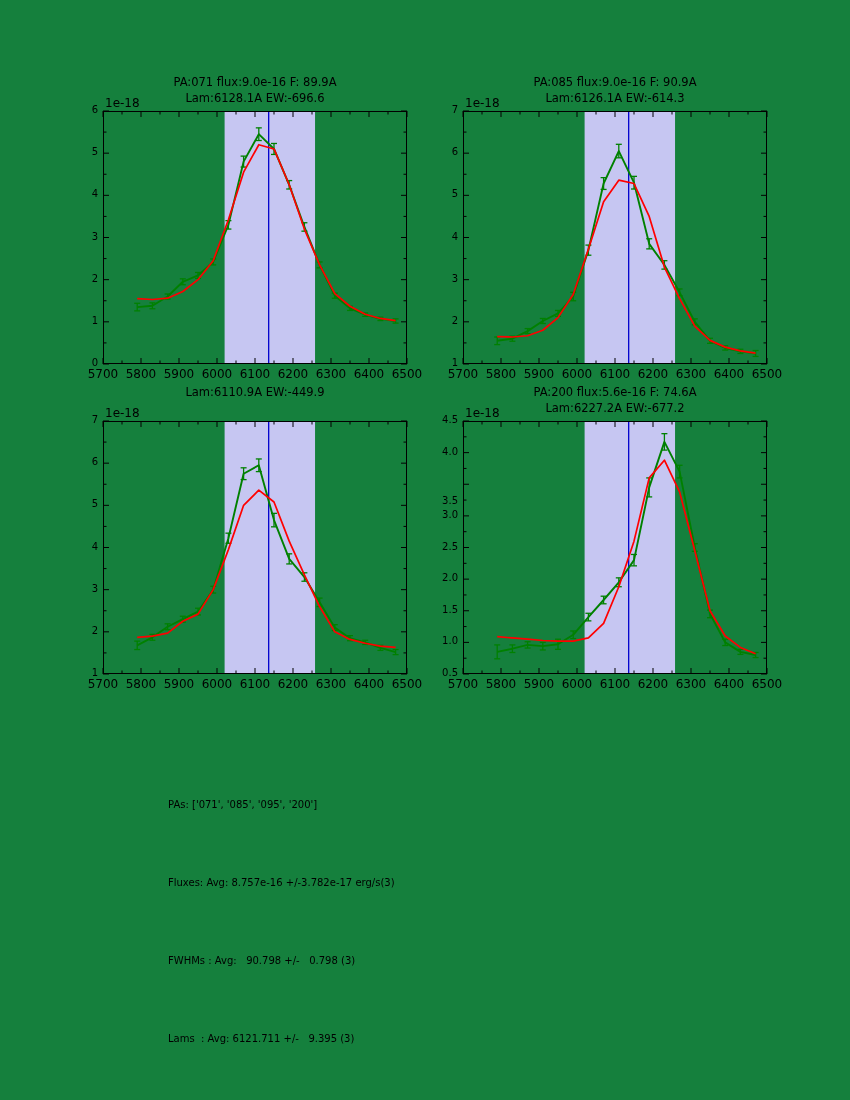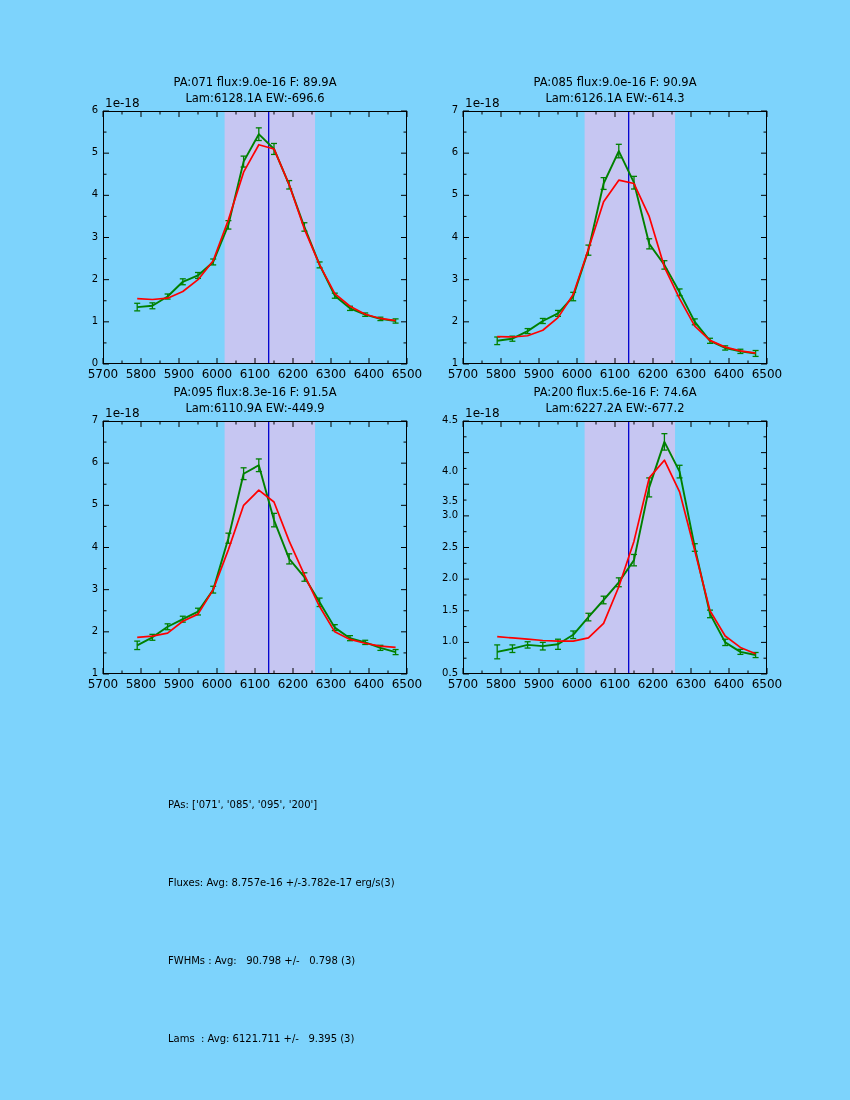--- a/index.html
+++ b/index.html
@@ -1,16 +1,16 @@
 <!DOCTYPE html>
 <html><head>
 <meta charset="utf-8">
 <style>
   html,body{margin:0;padding:0;background:#ffffff;}
-  .figure{position:relative;width:850px;height:1100px;background:#7dd3fc;
+  .figure{position:relative;width:850px;height:1100px;background:#15803d;
           font-family:"DejaVu Sans","Liberation Sans",sans-serif;color:#000;overflow:hidden;}
   .plot{position:absolute;width:304px;height:253px;}
   .plot svg{position:absolute;left:0;top:0;overflow:visible;display:block;}
   .title{position:absolute;left:-40px;right:-40px;top:-37px;text-align:center;
          font-size:11.5px;line-height:16px;}
   .offset{position:absolute;left:2px;top:-15px;font-size:12px;}
   .xtick{position:absolute;top:256px;width:44px;text-align:center;font-size:12px;}
   .ytick{position:absolute;left:-50px;width:45px;text-align:right;font-size:10px;}
   .summary{position:absolute;left:168px;top:740px;font-size:10px;line-height:26px;white-space:pre;}
 </style>
@@ -304,21 +304,20 @@
       <div class="ytick" style="top: 203.833px;">2</div>
       <div class="ytick" style="top: 161.667px;">3</div>
       <div class="ytick" style="top: 119.5px;">4</div>
       <div class="ytick" style="top: 77.3333px;">5</div>
       <div class="ytick" style="top: 35.1667px;">6</div>
       <div class="ytick" style="top: -7px;">7</div>
     </div>
 
   <div class="plot" style="left:103px;top:421px;">
     <div class="title">
-      <div>PA:095 flux:8.3e-16 F: 91.5A</div>
       <div>Lam:6110.9A EW:-449.9</div>
     </div>
     <div class="offset">1e-18</div>
     <svg width="304" height="253" viewBox="0 0 304 253">
         <rect x="121.60000000000001" y="0" width="90.43999999999998" height="253" fill="#c6c6f2"></rect>
         <line x1="165.68" y1="0" x2="165.68" y2="253" stroke="#0000cd" stroke-width="1.3"></line>
         <line x1="0" y1="253" x2="0" y2="247" stroke="#000" stroke-width="1"></line>
         <line x1="0" y1="0" x2="0" y2="6" stroke="#000" stroke-width="1"></line>
         <line x1="19" y1="253" x2="19" y2="249.5" stroke="#000" stroke-width="1"></line>
         <line x1="19" y1="0" x2="19" y2="3.5" stroke="#000" stroke-width="1"></line>
@@ -598,21 +597,21 @@
       <div class="xtick" style="left: 206px;">6300</div>
       <div class="xtick" style="left: 244px;">6400</div>
       <div class="xtick" style="left: 282px;">6500</div>
       <div class="ytick" style="top: 246px;">0.5</div>
       <div class="ytick" style="top: 214.375px;">1.0</div>
       <div class="ytick" style="top: 182.75px;">1.5</div>
       <div class="ytick" style="top: 151.125px;">2.0</div>
       <div class="ytick" style="top: 119.5px;">2.5</div>
       <div class="ytick" style="top: 87.875px;">3.0</div>
       <div class="ytick" style="top: 56.25px; margin-top: 18px;">3.5</div>
-      <div class="ytick" style="top: 24.625px; margin-top: 19px;">4.0</div>
+      <div class="ytick" style="top: 24.625px;">4.0</div>
       <div class="ytick" style="top: -7px;">4.5</div>
     </div>
 
   <div class="summary">
     <div>PAs: ['071', '085', '095', '200']</div>
     <div>Fluxes: Avg: 8.757e-16 +/-3.782e-17 erg/s(3)</div>
     <div>FWHMs : Avg:   90.798 +/-   0.798 (3)</div>
     <div>Lams  : Avg: 6121.711 +/-   9.395 (3)</div>
     
     

